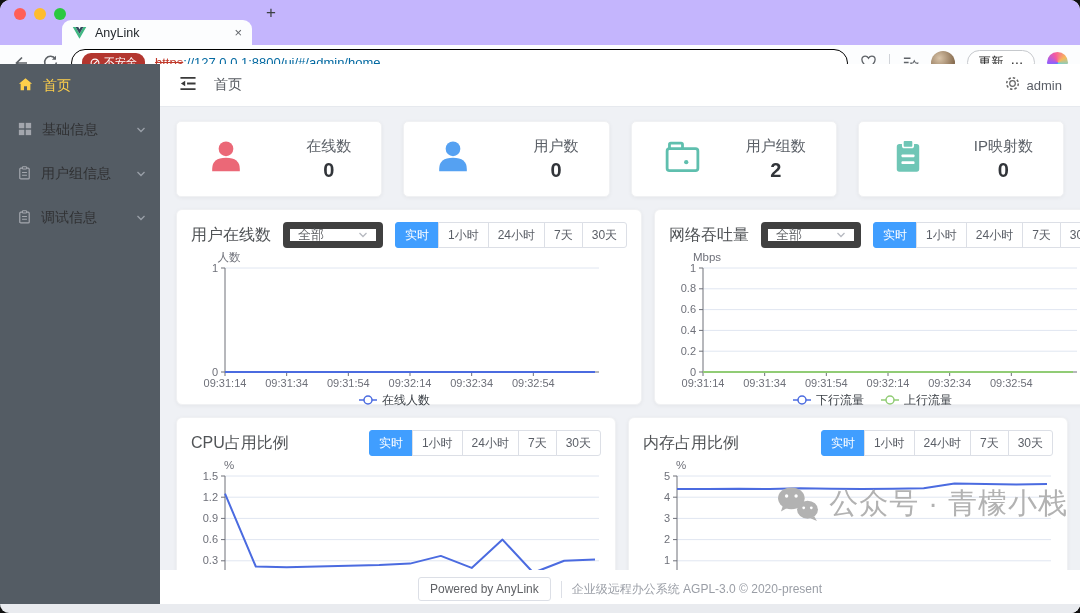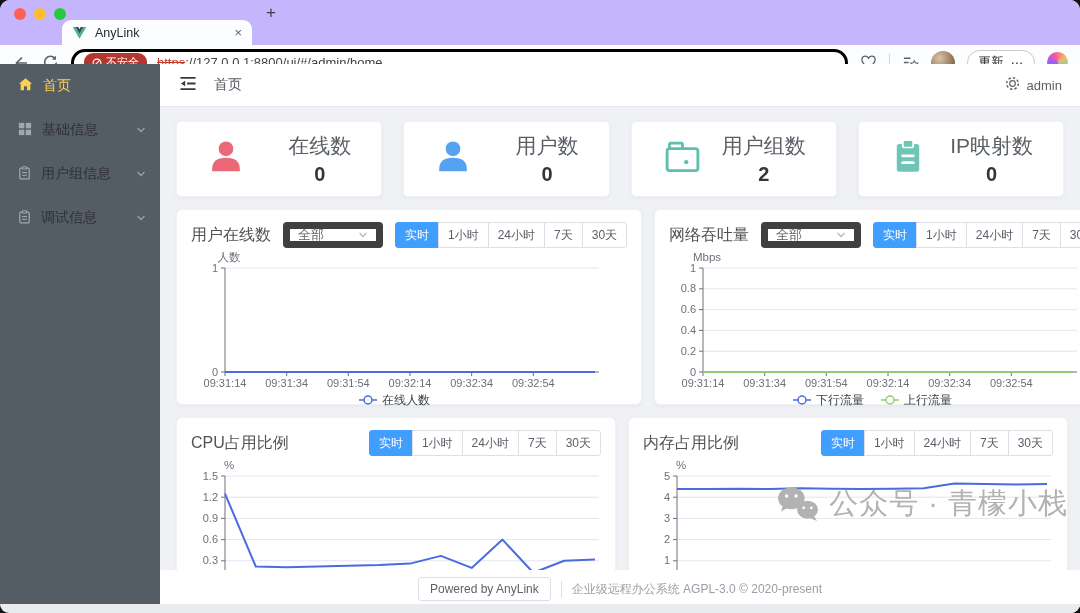--- a/index.html
+++ b/index.html
@@ -10,25 +10,25 @@
   
   .tabstrip { position:relative; height:45px; background:#c4b5fd; }
   .lights { position:absolute; left:14px; top:8px; display:flex; gap:8px; }
   .light { width:12px; height:12px; border-radius:50%; }
   .light.r { background:#ff5f57; } .light.y { background:#febc2e; } .light.g { background:#2ac840; }
   .tab { position:absolute; left:62px; bottom:0; width:190px; height:25px; background:#fcfdfe; border-radius:9px 9px 0 0; display:flex; align-items:center; gap:8px; padding:0 10px; font-size:12.5px; color:#24292e; }
   .tab-close { margin-left:auto; color:#5f6368; font-size:13px; cursor:default; }
   .newtab { position:absolute; left:266px; top:3px; font-size:17px; color:#3c4043; }
   .toolbar { height:36px; background:#fcfdfe; border-bottom:1px solid #dfe1e5; display:flex; align-items:center; padding:0 12px; gap:12px; }
   .nav-ico { display:flex; align-items:center; }
-  .omnibox { flex:1; height:28px; border:3px solid #000000; border-radius:14px; background:#fff; display:flex; align-items:center; gap:10px; padding:0 10px; min-width:0; }
+  .omnibox { flex:1; height:28px; border:1px solid #000000; border-radius:14px; background:#fff; display:flex; align-items:center; gap:10px; padding:0 10px; min-width:0; }
   .sec-badge { display:flex; align-items:center; gap:4px; background:#b3362f; color:#fff; font-size:11px; border-radius:9px; padding:2.5px 8px; white-space:nowrap; }
   .url { font-size:13px; white-space:nowrap; overflow:hidden; }
   .url .scheme { color:#c0392b; text-decoration:line-through; }
-  .url .rest { color:#404040; }
+  .url .rest { color:#0369a1; }
   .omni-right { margin-left:auto; display:flex; align-items:center; gap:12px; font-size:12.5px; color:#3c4043; }
   .tool-divider { width:1px; height:18px; background:#d0d3d8; }
   .avatar { width:24px; height:24px; border-radius:50%; background:radial-gradient(circle at 35% 30%, #d9c4a9, #8a6f52 65%, #55412c); }
   .update-pill { display:flex; align-items:center; gap:7px; border:1px solid #c6c9cd; border-radius:13px; background:#fff; font-size:12.5px; color:#222; padding:3px 11px; white-space:nowrap; }
   .copilot { width:21px; height:21px; border-radius:50%; background:conic-gradient(from 200deg,#4e8df7,#9b5cf7,#f75a9e,#f7b95a,#53d8f0,#4e8df7); }
 
   
   .app { position:absolute; top:64px; left:0; right:0; bottom:0; display:flex; }
   .sidebar { width:160px; background:#545c64; flex:none; }
   .menu-item { height:44px; display:flex; align-items:center; gap:10px; padding:0 14px 0 18px; font-size:14px; color:#303133; cursor:pointer; }
@@ -36,21 +36,21 @@
   .menu-item .chev { margin-left:auto; display:flex; }
   .main { flex:1; position:relative; background:#eff1f5; overflow:hidden; display:flex; flex-direction:column; }
   .main-header { height:43px; flex:none; background:#fff; border-bottom:1px solid #e6e9ee; display:flex; align-items:center; gap:16px; padding:0 18px; }
   .breadcrumb { font-size:14px; color:#55595f; }
   .header-right { margin-left:auto; display:flex; align-items:center; gap:7px; font-size:13px; color:#5a5e66; }
 
   .content { flex:1; padding:14px 16px; }
   .stats { display:grid; grid-template-columns:repeat(4,1fr); gap:21px; margin-bottom:12px; }
   .stat-card { background:#fff; height:76px; border-radius:5px; border:1px solid #f0f1f3; box-shadow:0 1px 4px rgba(0,0,0,.05); display:flex; align-items:center; justify-content:space-between; padding:0 30px; }
   .stat-right { text-align:center; }
-  .stat-label { font-size:21px; color:#5a5f66; margin-bottom:3px; }
+  .stat-label { font-size:15px; color:#5a5f66; margin-bottom:3px; }
   .stat-value { font-size:20px; font-weight:bold; color:#32353a; }
 
   .panel-row { display:grid; grid-template-columns:1fr 1fr; gap:12px; margin-bottom:12px; }
   .panel { background:#fff; border-radius:6px; border:1px solid #f0f1f3; box-shadow:0 1px 4px rgba(0,0,0,.05); padding:10px 14px; }
   .row1 .panel { height:196px; }
   .row2 .panel { height:250px; }
   .panel-head { display:flex; align-items:center; gap:12px; height:30px; }
   .panel-title { font-size:16px; font-weight:normal; color:#515457; white-space:nowrap; }
   .pselect { width:100px; height:26px; border:7px solid #404040; border-radius:4px; display:flex; align-items:center; justify-content:space-between; padding:0 8px; font-size:13px; color:#606266; background:#fff; cursor:pointer; }
   .btn-group { margin-left:auto; display:flex; }

